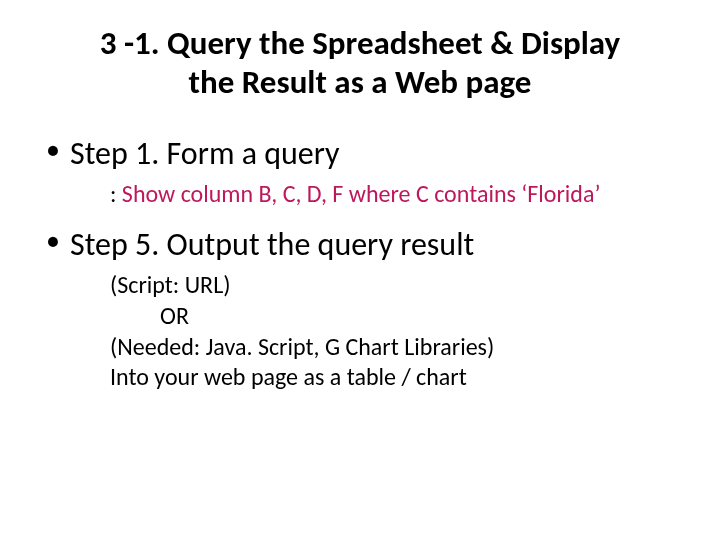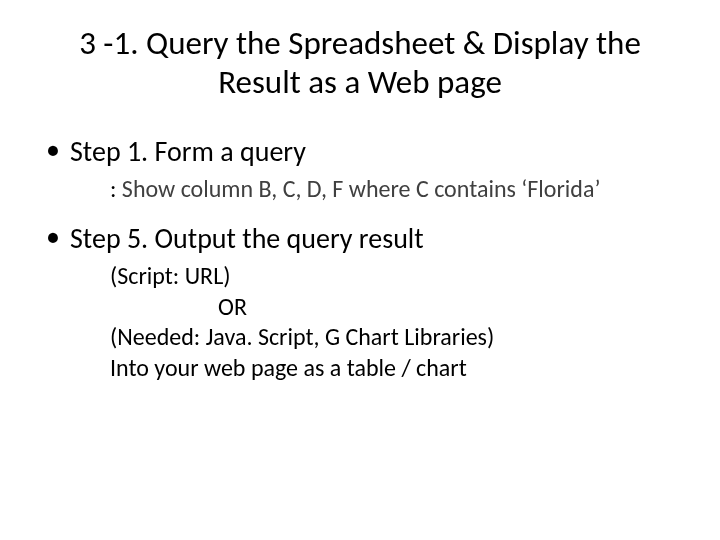--- a/index.html
+++ b/index.html
@@ -12,21 +12,21 @@
     color: #000000;
   }
   .slide {
     box-sizing: border-box;
     width: 720px;
     height: 540px;
     padding: 20px 36px 0 36px;
   }
   .title {
     text-align: center;
-    font-weight: 400;
+    font-weight: 700;
     font-size: 33px;
     line-height: 1.18;
     margin: 4px 40px 34px 40px;
   }
   ul.top {
     list-style: none;
     padding: 0;
     margin: 0 0 0 6px;
   }
   ul.top > li {
@@ -37,31 +37,31 @@
   ul.top > li::before {
     content: "•";
     position: absolute;
     left: 4px;
     top: 0;
     font-size: 28px;
     line-height: 28px;
     color: #000;
   }
   .step-head {
-    font-size: 28px;
+    font-size: 32px;
     line-height: 1.15;
   }
   .sub {
     margin: 6px 0 18px 40px;
     font-size: 24px;
     line-height: 1.28;
   }
-  .accent { color: #404040; }
+  .accent { color: #be185d; }
   .or-line {
-    margin-left: 108px;
+    margin-left: 50px;
   }
 </style>
 </head>
 <body>
 
 <div class="slide">
 
   <div class="title">3 -1. Query the Spreadsheet &amp; Display the Result as a Web page</div>
 
   <ul class="top">

